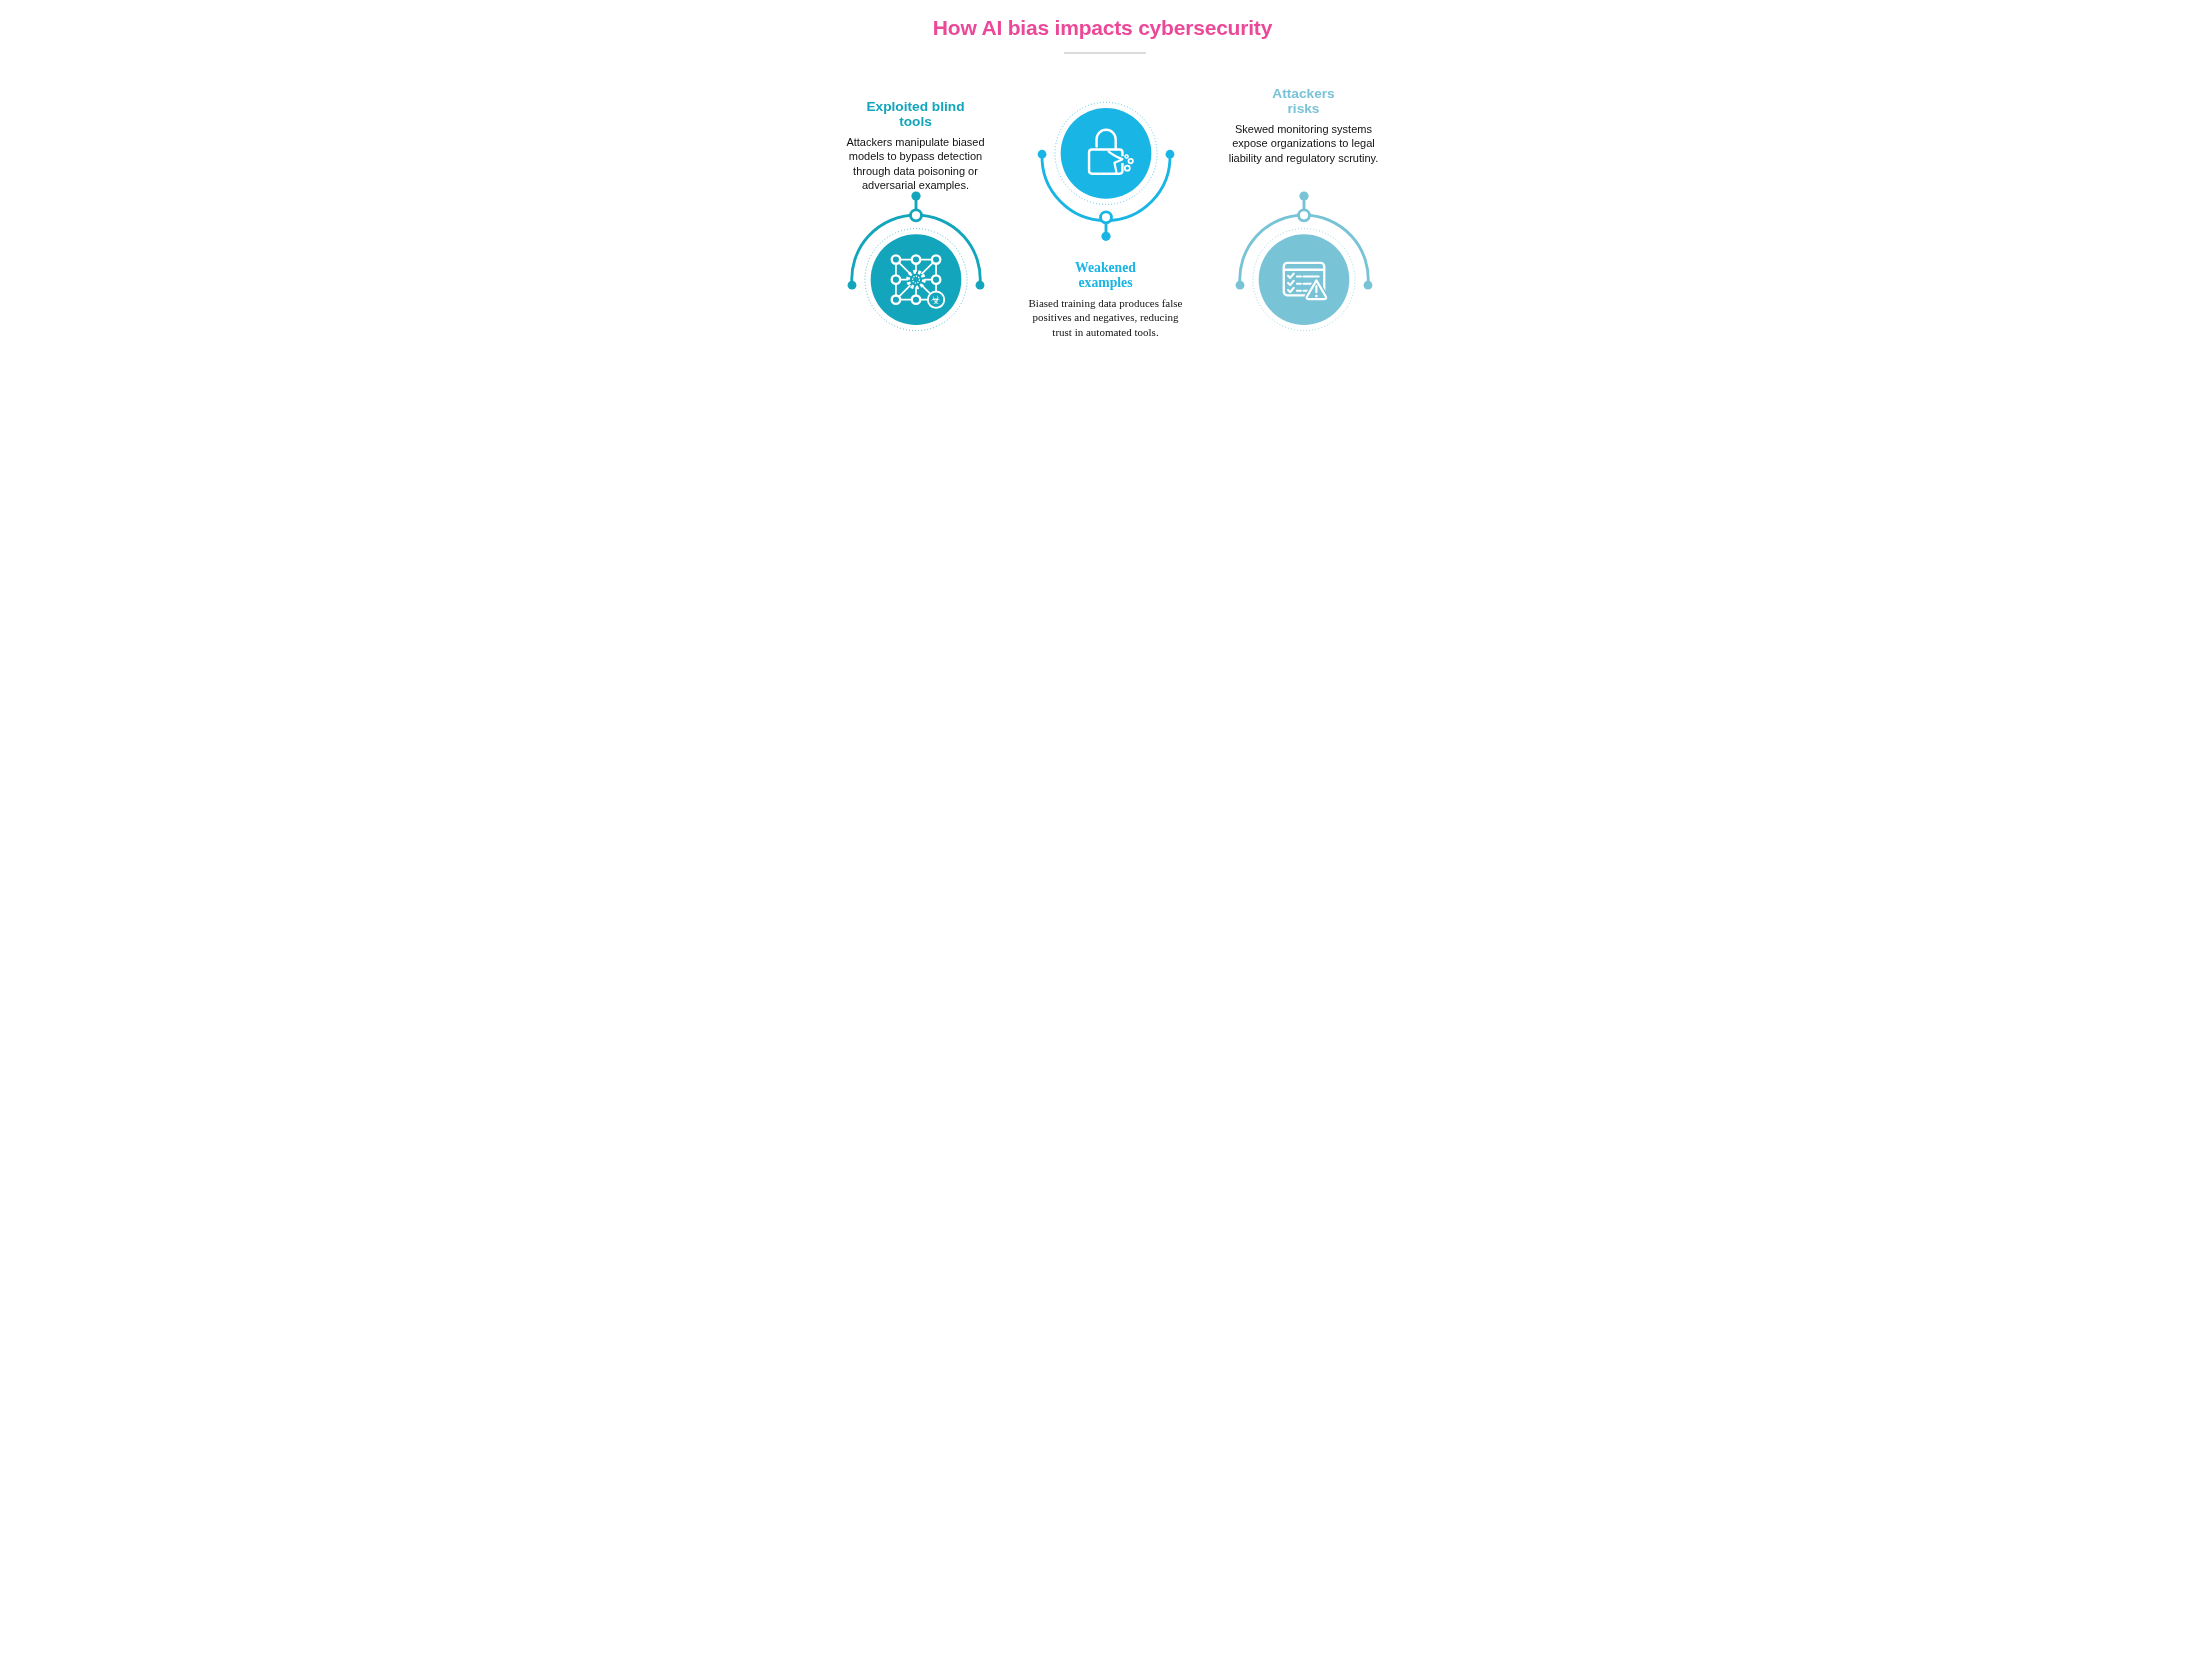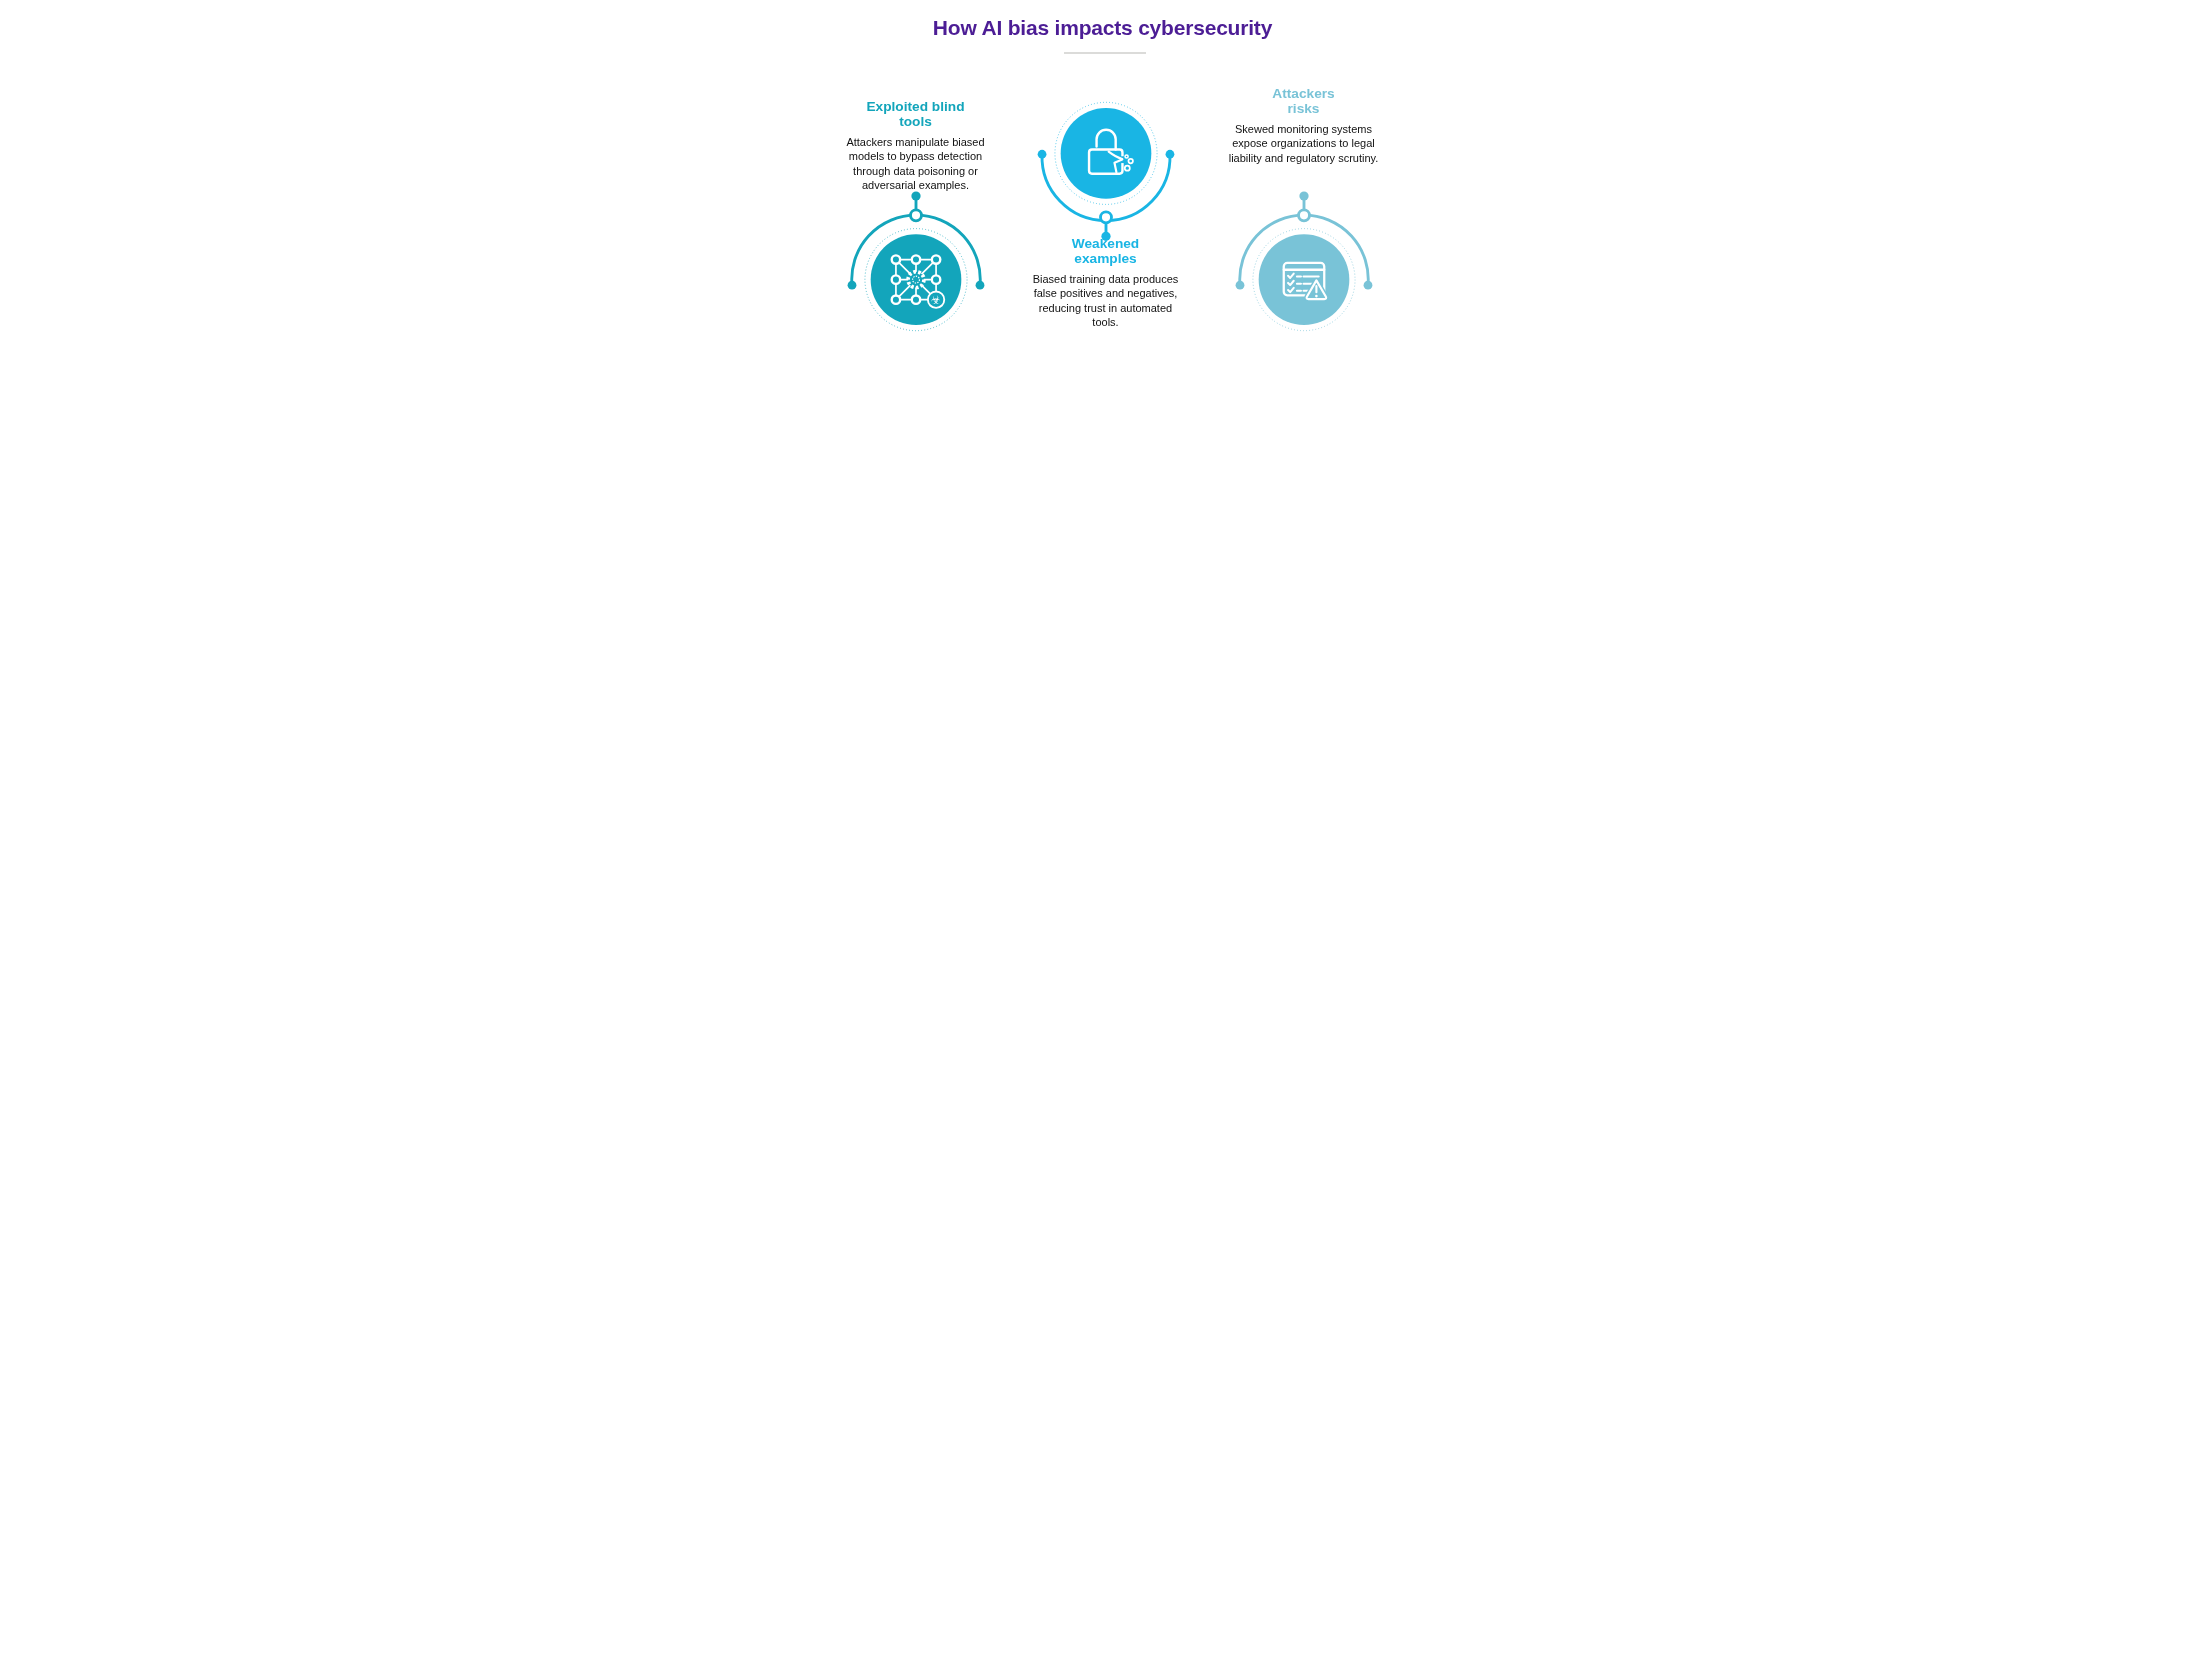--- a/index.html
+++ b/index.html
@@ -5,21 +5,21 @@
   html,body{margin:0;padding:0;background:#ffffff;}
   body{font-family:"Liberation Sans","DejaVu Sans",sans-serif;}
   .canvas{position:relative;width:686px;height:386px;margin:0 auto;background:#ffffff;overflow:hidden;}
 
   .title{position:absolute;top:16px;left:0;right:0;margin:0;text-align:center;
          font-size:21px;font-weight:bold;letter-spacing:-0.2px;color:#0a0a0a;}
   .divider{position:absolute;top:52px;left:304px;width:82px;height:1.8px;background:#dbdbd9;}
 
   .text-block{position:absolute;width:194px;text-align:center;}
   .text-block.col1{left:59px;top:87px;margin-top:13px;}
-  .text-block.col2{left:249px;top:237px;}
+  .text-block.col2{left:249px;top:261px;font-family:Liberation Serif, serif;}
   .text-block.col3{left:447px;top:87px;}
   .heading{margin:0;font-size:13.7px;font-weight:bold;line-height:1.06;color:var(--accent);}
   .body-text{margin:6.2px auto 0;max-width:155px;font-size:11px;line-height:1.29;color:#111111;}
 
   .motif{position:absolute;}
   .motif.m1{left:81px;top:185px;}
   .motif.m2{left:271px;top:101px;}
   .motif.m3{left:469px;top:185px;}
 
   .f-acc{fill:var(--accent);}
@@ -27,21 +27,21 @@
   .nf{fill:none;}
   .dotted{fill:none;stroke-width:2;stroke-dasharray:1.8 5.2;}
   .wstroke{stroke:#ffffff;fill:none;stroke-linecap:round;stroke-linejoin:round;}
   .bio-glyph{font-family:"DejaVu Sans",sans-serif;font-size:22px;fill:#ffffff;}
 </style>
 </head>
 <body>
 
 <div class="canvas">
 
-  <h1 class="title" style="color: #4c1d95;">How AI bias impacts cybersecurity</h1>
+  <h1 class="title" style="color: #ec4899;">How AI bias impacts cybersecurity</h1>
   <div class="divider" style="background: rgb(219, 219, 217);"></div>
 
   <section class="text-block col1" style="--accent: #13a5bb;">
     <h2 class="heading"><span>Exploited blind</span><br><span>tools</span></h2>
     <p class="body-text">Attackers manipulate biased models to bypass detection through data poisoning or adversarial examples.</p>
   </section>
 
   <section class="text-block col2" style="--accent: #19b5e4;">
     <h2 class="heading"><span>Weakened</span><br><span>examples</span></h2>
     <p class="body-text">Biased training data produces false positives and negatives, reducing trust in automated tools.</p>

